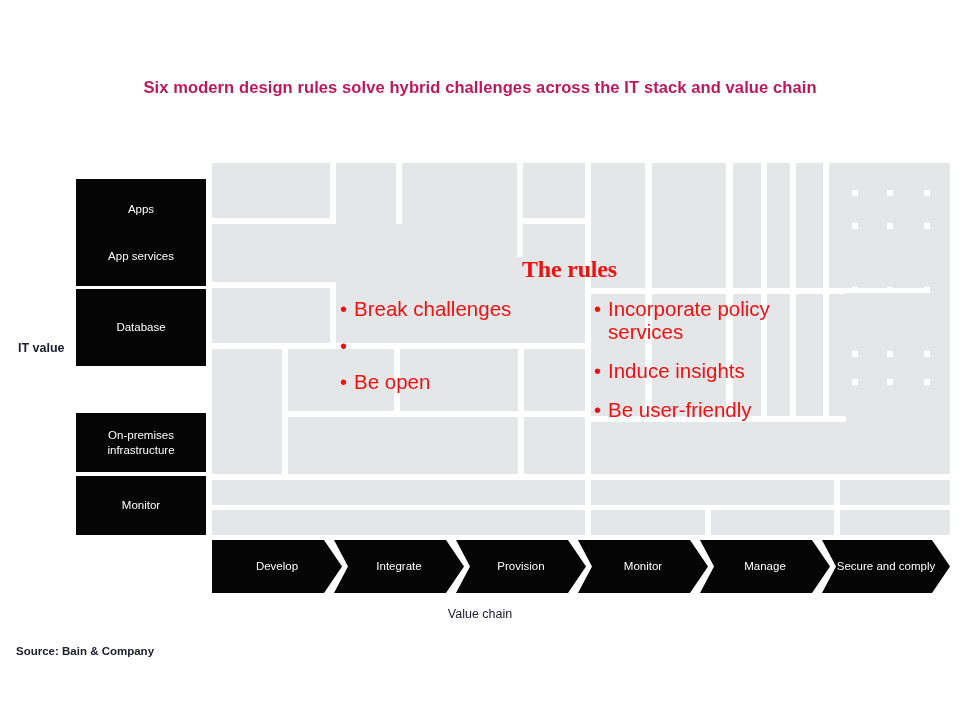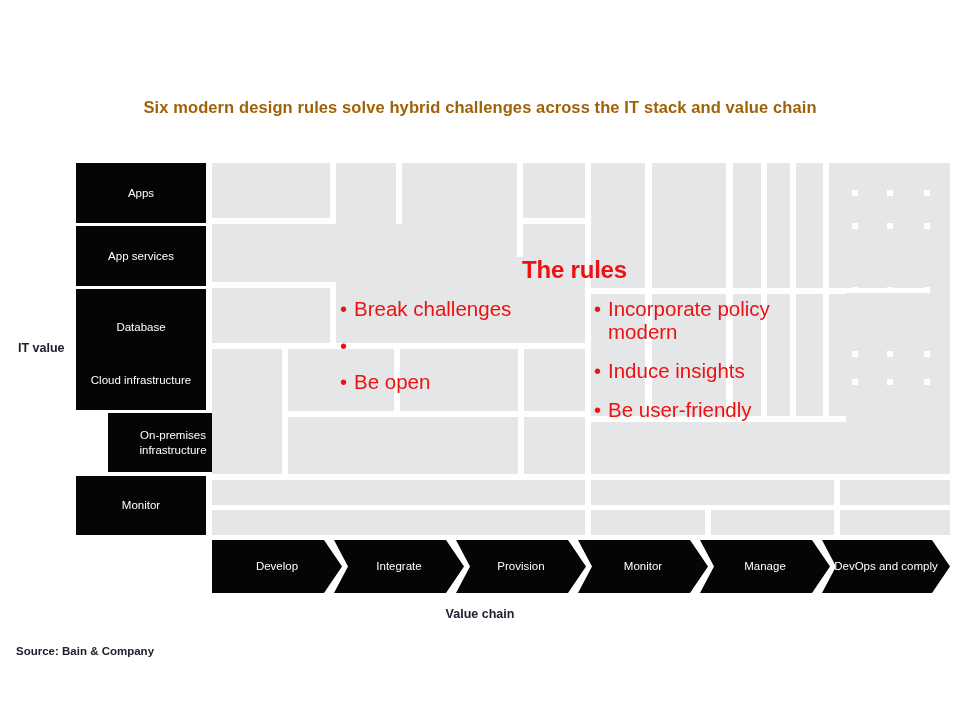--- a/index.html
+++ b/index.html
@@ -14,38 +14,37 @@
   .slide{position:absolute;inset:0;}
 
   
   .title{
     position:absolute;
     left:0;right:0;top:78px;
     text-align:center;
     font-size:16.5px;
     font-weight:bold;
     letter-spacing:0.1px;
-    color:#a16207;
-    margin-top:20px;
+    color:#be185d;
   }
 
   
   .it-stack-label{
     position:absolute;
     left:18px;top:341px;
     font-size:12.5px;
     font-weight:bold;
     color:#20202e;
   }
   .value-chain-label{
     position:absolute;
     left:0;right:0;top:607px;
     text-align:center;
     font-size:12.5px;
-    font-weight:bold;
+    font-weight:normal;
     color:#20202e;
   }
 
   
   .source{
     position:absolute;
     left:16px;top:645px;
     font-size:11.5px;
     font-weight:bold;
     color:#20202e;
@@ -91,20 +90,21 @@
   }
 
   
   .rules-title{
     position:absolute;
     left:522px;top:256px;
     font-size:24px;
     font-weight:bold;
     color:#ee1111;
     letter-spacing:-0.2px;
+    font-family:Liberation Serif, serif;
   }
   .rules-col{position:absolute;color:#ee1111;}
   .rules-col.left{left:340px;top:298px;width:240px;}
   .rules-col.right{left:594px;top:298px;width:240px;}
   .rule-item{
     display:flex;
     align-items:flex-start;
     font-size:20.5px;
     line-height:1.12;
     margin-bottom:14px;
@@ -121,25 +121,24 @@
 </head>
 <body>
 
 <div class="slide">
 
   <div class="title">Six modern design rules solve hybrid challenges across the IT stack and value chain</div>
 
   <div class="it-stack-label">IT value</div>
 
   <div class="stack-col">
-    <div class="stack-box" style="top:0px;height:60px;">Apps</div>
+    <div class="stack-box" style="top:16px;height:60px;">Apps</div>
     <div class="stack-box" style="top:63px;height:60px;">App services</div>
     <div class="stack-box" style="top:126px;height:77px;">Database</div>
-    <div class="stack-box" style="top:188px;height:59px;">Cloud infrastructure</div>
-    <div class="stack-box" style="top:250px;height:59px;margin-left:32px;">On-premises infrastructure</div>
+    <div class="stack-box" style="top:250px;height:59px;">On-premises infrastructure</div>
     <div class="stack-box" style="top:313px;height:59px;">Monitor</div>
   </div>
 
   <div class="mosaic" id="mosaic">
       <div class="tile" style="left: 0px; top: 0px; width: 118px; height: 55px; background: rgb(228, 230, 232);"></div>
       <div class="tile" style="left: 124px; top: 0px; width: 60px; height: 88px; background: rgb(228, 230, 232);"></div>
       <div class="tile" style="left: 190px; top: 0px; width: 115px; height: 88px; background: rgb(228, 230, 232);"></div>
       <div class="tile" style="left: 311px; top: 0px; width: 62px; height: 55px; background: rgb(228, 230, 232);"></div>
       <div class="tile" style="left: 379px; top: 0px; width: 54px; height: 125px; background: rgb(228, 230, 232);"></div>
       <div class="tile" style="left: 440px; top: 0px; width: 74px; height: 125px; background: rgb(228, 230, 232);"></div>
@@ -196,38 +195,38 @@
         <span class="bullet">•</span>
       </div>
       <div class="rule-item">
         <span class="bullet">•</span>
         <span>Be open</span>
       </div>
     </div>
   <div class="rules-col right" id="rules-right">
       <div class="rule-item">
         <span class="bullet">•</span>
-        <span>Incorporate policy modern</span>
+        <span>Incorporate policy services</span>
       </div>
       <div class="rule-item">
         <span class="bullet">•</span>
         <span>Induce insights</span>
       </div>
       <div class="rule-item">
         <span class="bullet">•</span>
         <span>Be user-friendly</span>
       </div>
     </div>
 
   <div class="chevrons">
     <div class="chev first" style="left:0px;width:130px;">Develop</div>
     <div class="chev arrow" style="left:122px;width:130px;">Integrate</div>
     <div class="chev arrow" style="left:366px;width:130px;">Monitor</div>
     <div class="chev arrow" style="left:244px;width:130px;">Provision</div>
     <div class="chev arrow" style="left:488px;width:130px;">Manage</div>
-    <div class="chev arrow" style="left:610px;width:128px;">DevOps and comply</div>
+    <div class="chev arrow" style="left:610px;width:128px;">Secure and comply</div>
   </div>
 
   <div class="value-chain-label">Value chain</div>
 
   <div class="source">Source: Bain &amp; Company</div>
 
 </div>
 
 </body></html>

